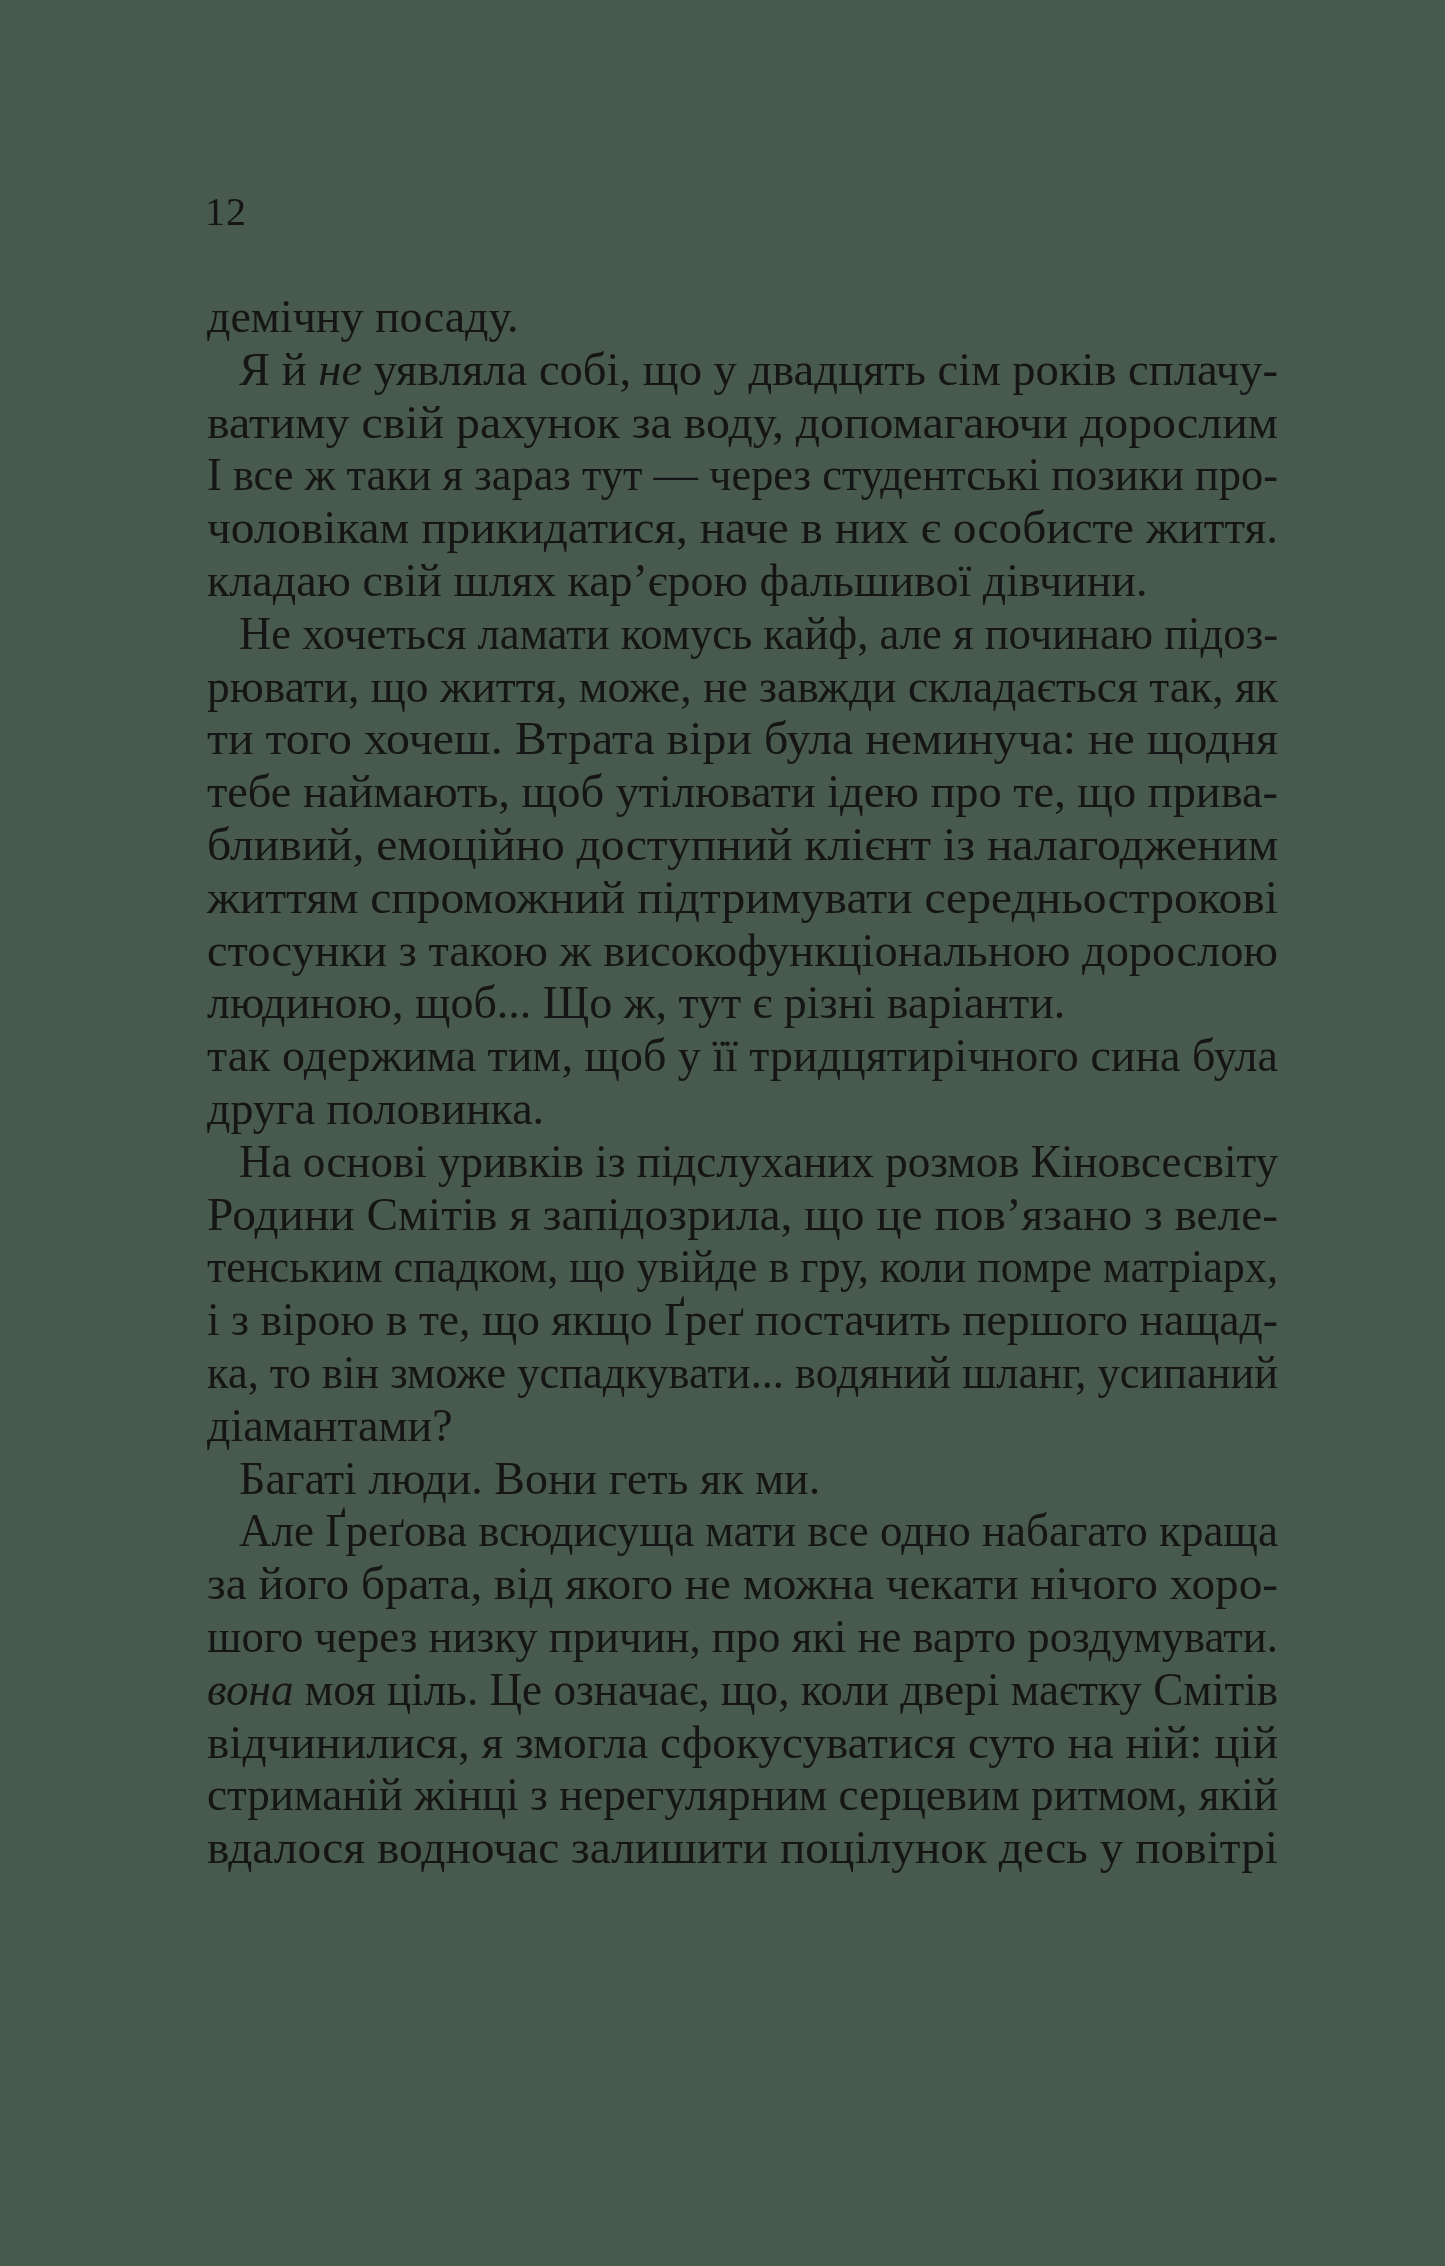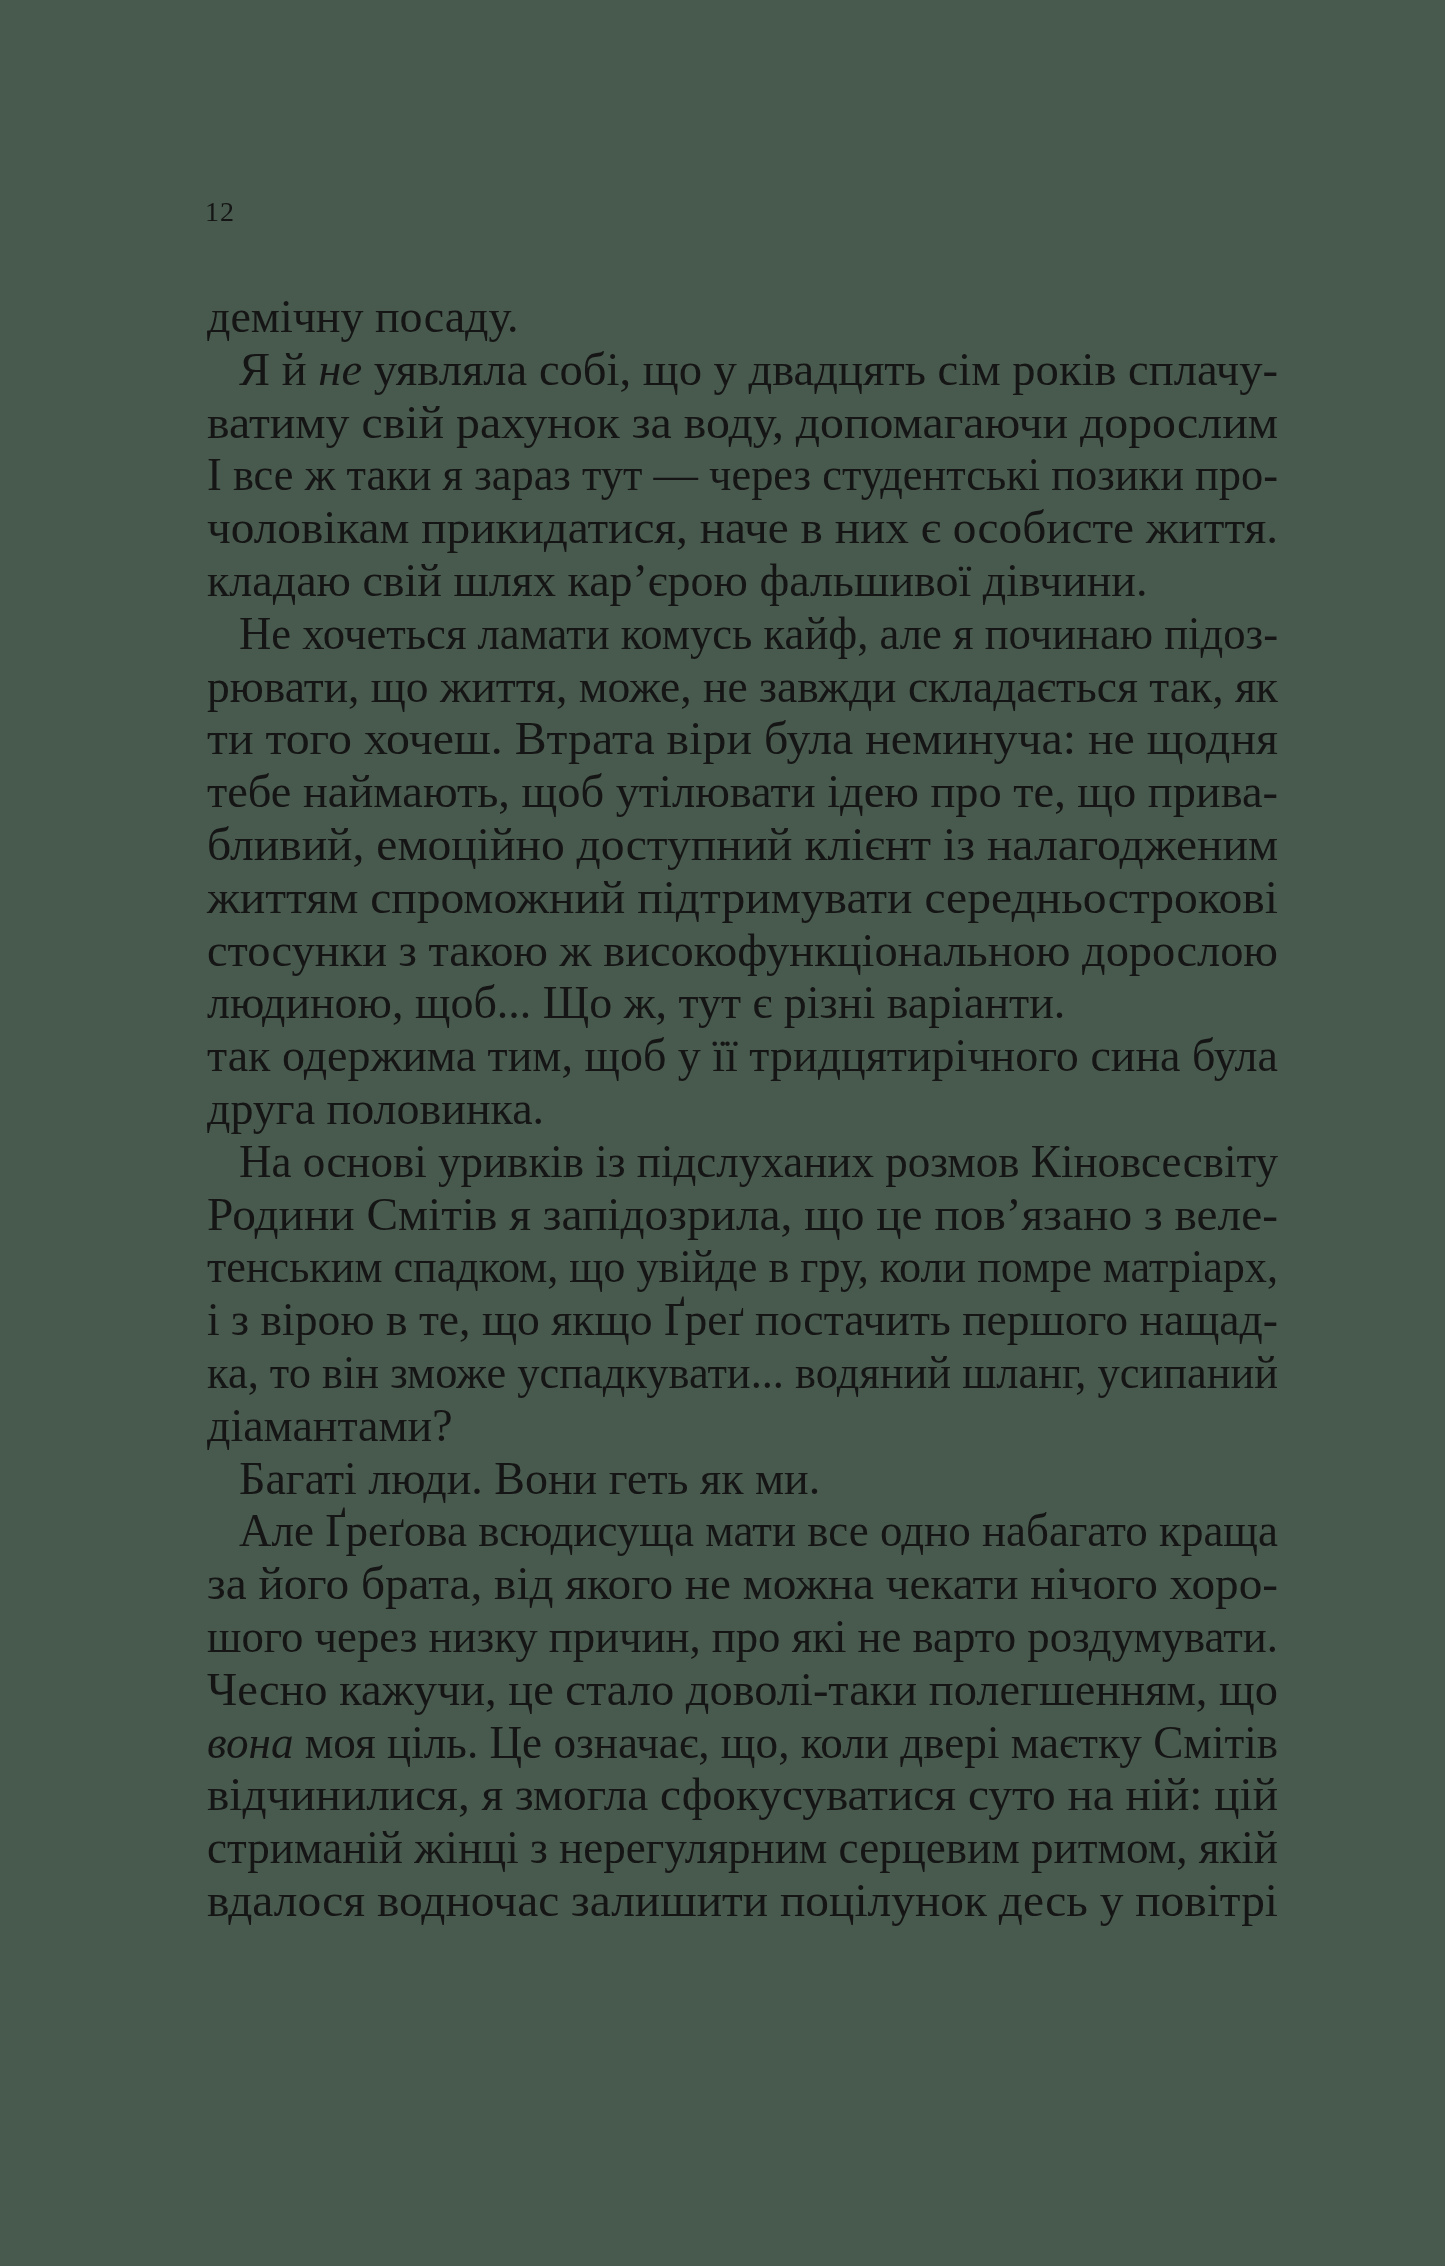--- a/index.html
+++ b/index.html
@@ -12,21 +12,21 @@
     height: 2266px;
     background: #485a4e;
     overflow: hidden;
     font-family: "Liberation Serif", "DejaVu Serif", serif;
     color: #151515;
   }
   .page-number {
     position: absolute;
     left: 205px;
     top: 192px;
-    font-size: 28px;
+    font-size: 40px;
     line-height: 40px;
     letter-spacing: 1px;
   }
   .text-block {
     position: absolute;
     left: 207px;
     top: 291px;
     width: 1071px;
   }
   .line {
@@ -74,18 +74,17 @@
     <div class="line ind"><span class="fit" style="transform: scaleX(0.978789);"><span>На основі уривків із підслуханих розмов Кіновсесвіту</span></span></div>
     <div class="line"><span class="fit" style="transform: scaleX(1.02945);"><span>Родини Смітів я запідозрила, що це пов’язано з веле-</span></span></div>
     <div class="line"><span class="fit" style="transform: scaleX(0.960471);"><span>тенським спадком, що увійде в гру, коли помре матріарх,</span></span></div>
     <div class="line"><span class="fit" style="transform: scaleX(0.992399);"><span>і з вірою в те, що якщо Ґреґ постачить першого нащад-</span></span></div>
     <div class="line"><span class="fit" style="transform: scaleX(0.965844);"><span>ка, то він зможе успадкувати... водяний шланг, усипаний</span></span></div>
     <div class="line end"><span class="fit" style="transform: scaleX(1);"><span>діамантами?</span></span></div>
     <div class="line ind end"><span class="fit" style="transform: scaleX(1);"><span>Багаті люди. Вони геть як ми.</span></span></div>
     <div class="line ind"><span class="fit" style="transform: scaleX(0.97853);"><span>Але Ґреґова всюдисуща мати все одно набагато краща</span></span></div>
     <div class="line"><span class="fit" style="transform: scaleX(1.02661);"><span>за його брата, від якого не можна чекати нічого хоро-</span></span></div>
     <div class="line"><span class="fit" style="transform: scaleX(0.972559);"><span>шого через низку причин, про які не варто роздумувати.</span></span></div>
-    <div class="line"><span class="fit" style="transform: scaleX(1.00913);"><span>Чесно кажучи, це стало доволі-таки полегшенням, що</span></span></div>
     <div class="line"><span class="fit" style="transform: scaleX(0.981134);"><em>вона</em><span> моя ціль. Це означає, що, коли двері маєтку Смітів</span></span></div>
     <div class="line"><span class="fit" style="transform: scaleX(1.02802);"><span>відчинилися, я змогла сфокусуватися суто на ній: цій</span></span></div>
     <div class="line"><span class="fit" style="transform: scaleX(0.980068);"><span>стриманій жінці з нерегулярним серцевим ритмом, якій</span></span></div>
     <div class="line"><span class="fit" style="transform: scaleX(1.03026);"><span>вдалося водночас залишити поцілунок десь у повітрі</span></span></div>
   </div>
 
 </body></html>

